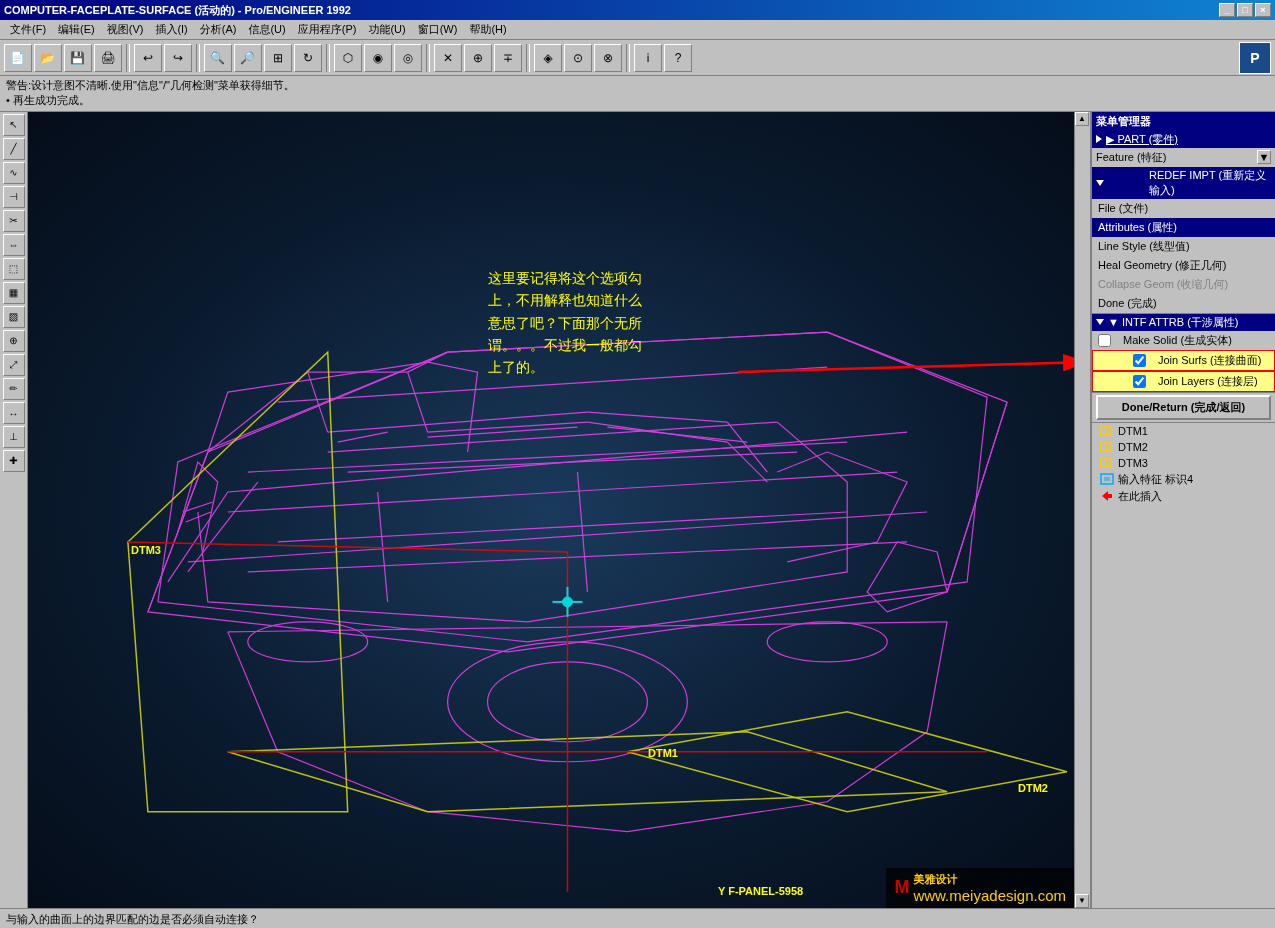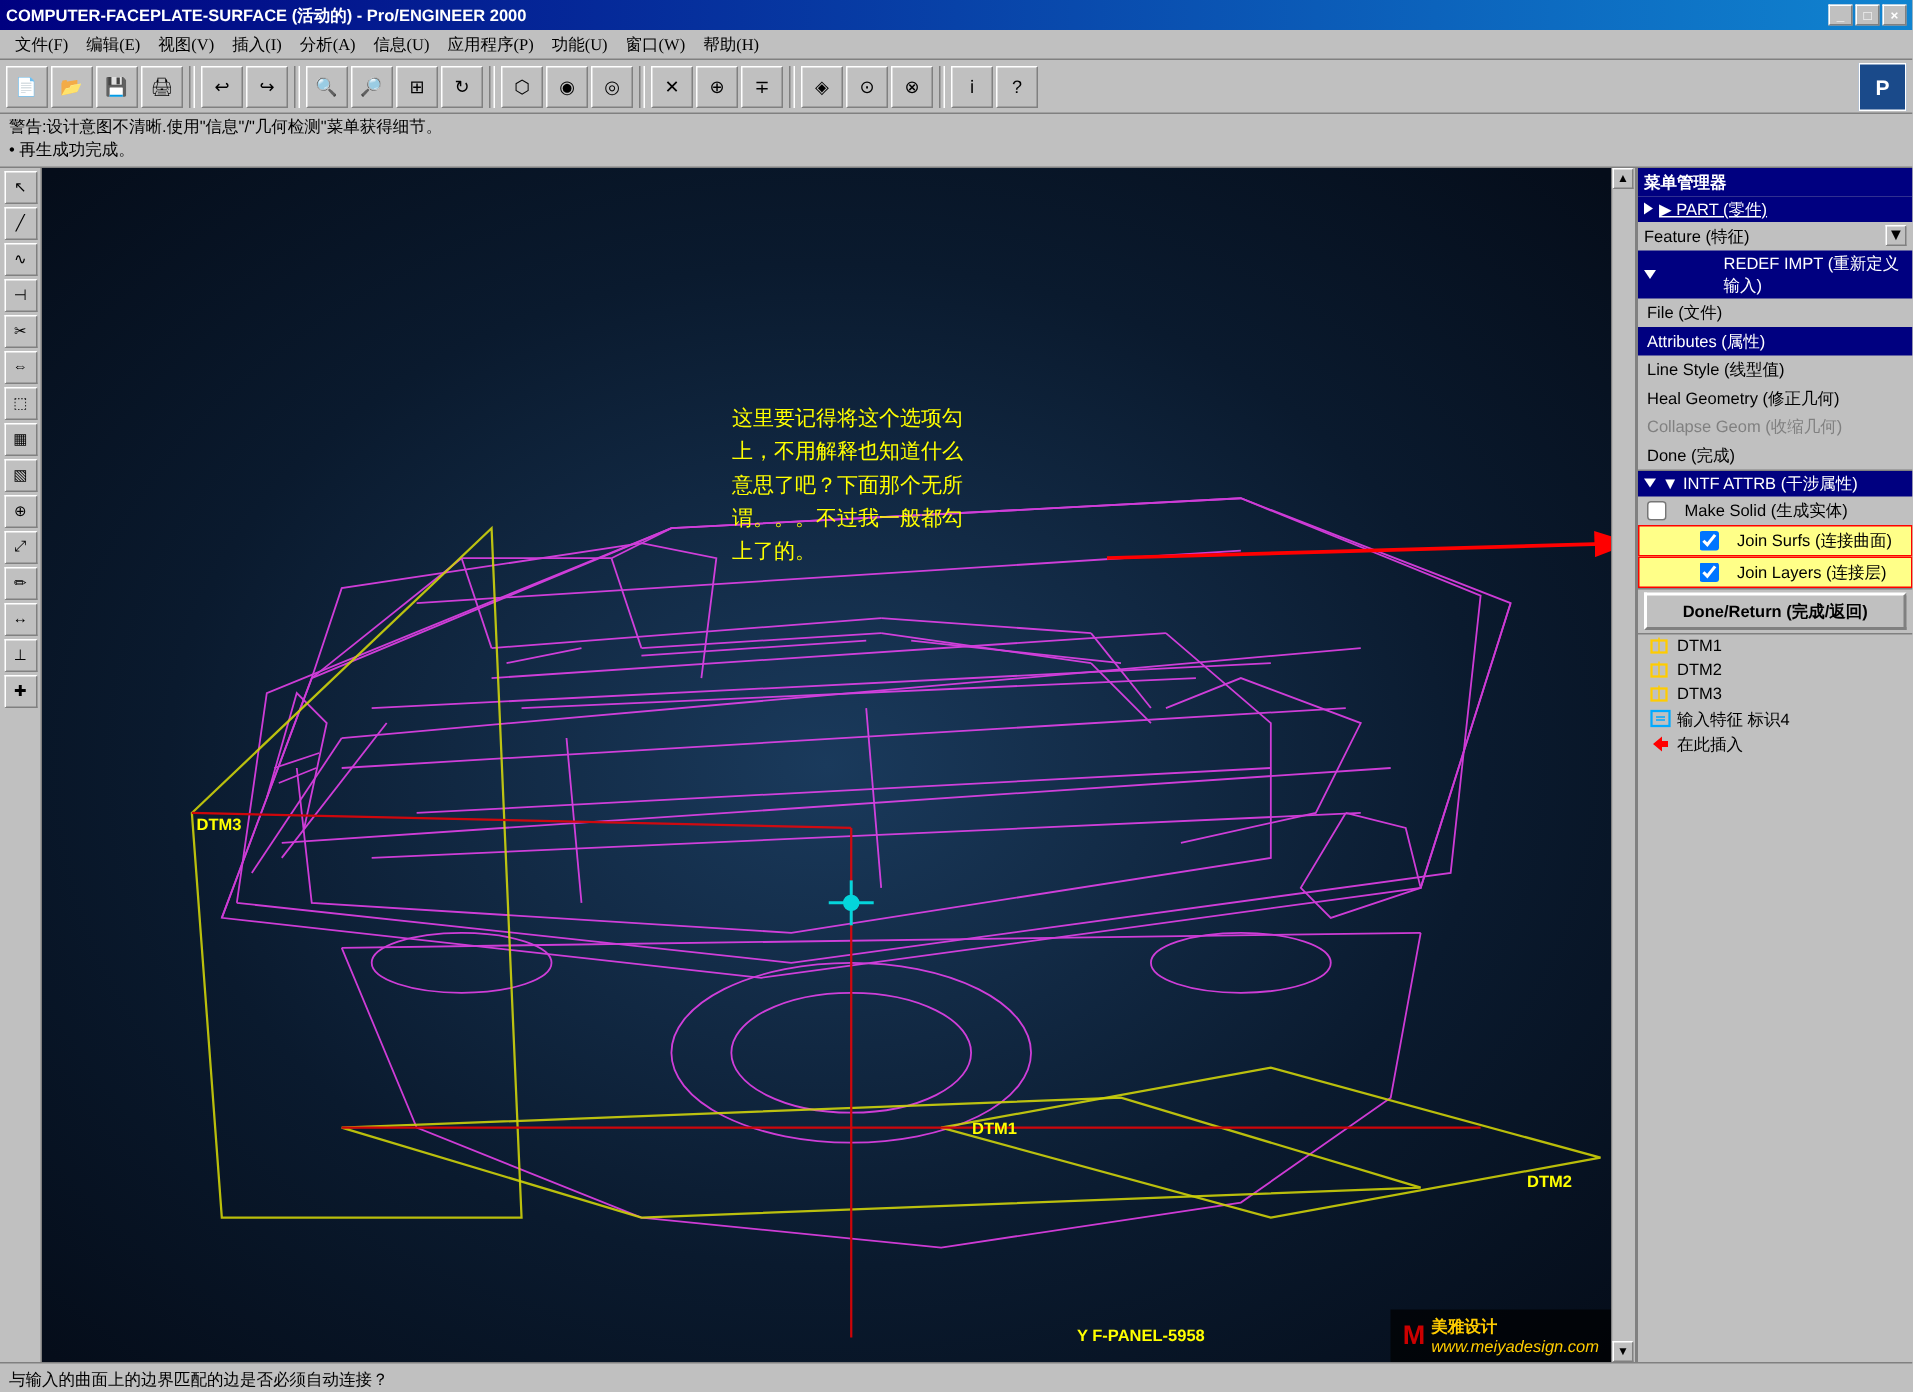--- a/index.html
+++ b/index.html
@@ -30,21 +30,20 @@
 
     
     #menu-bar {
       background: #c0c0c0;
       height: 20px;
       display: flex;
       align-items: center;
       padding: 0 4px;
       border-bottom: 1px solid #808080;
       font-size: 11px;
-      font-family: Liberation Serif, serif;
     }
     .menu-item {
       padding: 2px 6px;
       cursor: pointer;
     }
 
     
     #toolbar {
       background: #c0c0c0;
       height: 36px;
@@ -269,21 +268,21 @@
     }
     .watermark-text {
       color: #ffcc00;
       font-size: 11px;
     }
   </style>
 </head>
 <body>
 
 <div id="title-bar">
-  <span>COMPUTER-FACEPLATE-SURFACE (活动的) - Pro/ENGINEER 2000</span>
+  <span>COMPUTER-FACEPLATE-SURFACE (活动的) - Pro/ENGINEER 1992</span>
   <div id="title-bar-buttons">
     <div class="title-btn">_</div>
     <div class="title-btn">□</div>
     <div class="title-btn">×</div>
   </div>
 </div>
 
 <div id="menu-bar">
   <span class="menu-item">文件(F)</span>
   <span class="menu-item">编辑(E)</span>
@@ -482,21 +481,21 @@
         </marker>
       </defs>
       <line x1="10" y1="30" x2="360" y2="20" stroke="red" stroke-width="2.5" marker-end="url(#arrowhead)"></line>
     </svg>
 
     <div class="watermark">
       <div style="display:flex; align-items:center; gap:4px;">
         <span class="watermark-m">M</span>
         <div>
           <div class="watermark-text" style="color:#ffcc00; font-weight:bold;">美雅设计</div>
-          <div class="watermark-text" style="color:#ffcc00; font-size:11px;font-style:italic;">www.meiyadesign.com</div>
+          <div class="watermark-text" style="color:#ffcc00; font-size:15px;">www.meiyadesign.com</div>
         </div>
       </div>
     </div>
   </div>
 
   <div id="right-scrollbar" style="width:16px; background:#c0c0c0; border-left:1px solid #808080; display:flex; flex-direction:column;">
     <div style="width:14px;height:14px;background:#c0c0c0;border:1px solid;border-color:#fff #808080 #808080 #fff;display:flex;align-items:center;justify-content:center;font-size:8px;cursor:pointer;">▲</div>
     <div style="flex:1; background:#c0c0c0;"></div>
     <div style="width:14px;height:14px;background:#c0c0c0;border:1px solid;border-color:#fff #808080 #808080 #fff;display:flex;align-items:center;justify-content:center;font-size:8px;cursor:pointer;">▼</div>
   </div>

